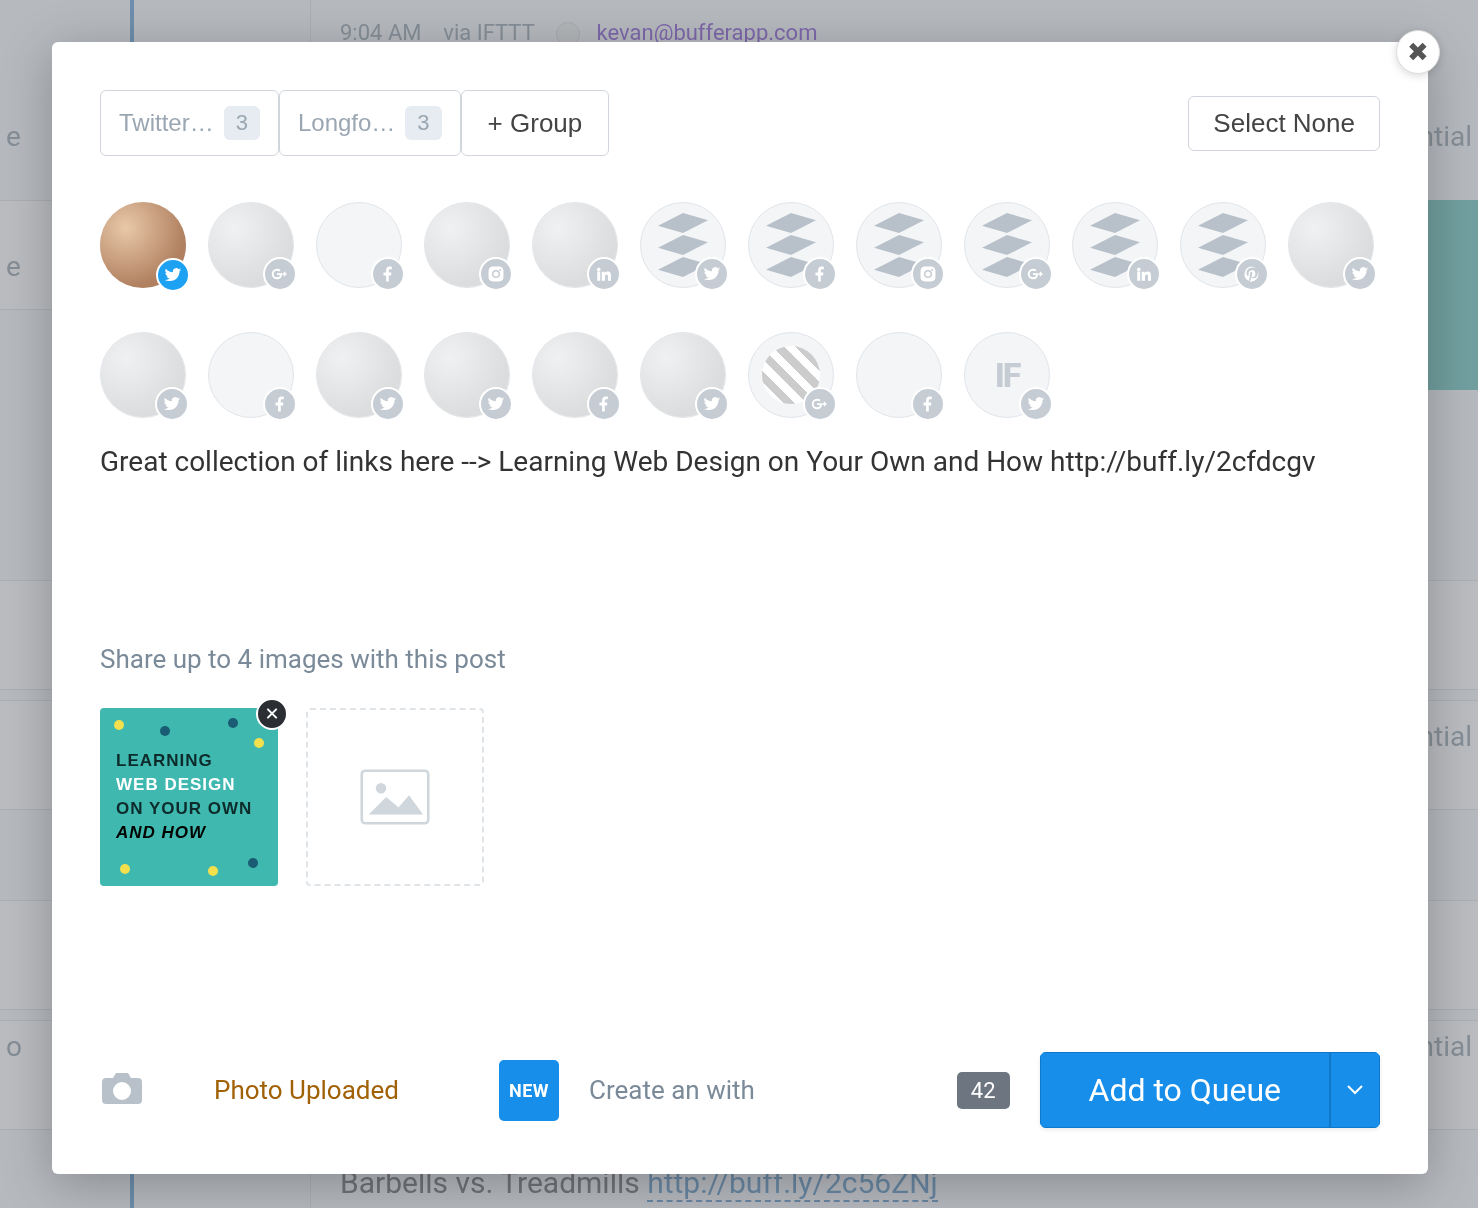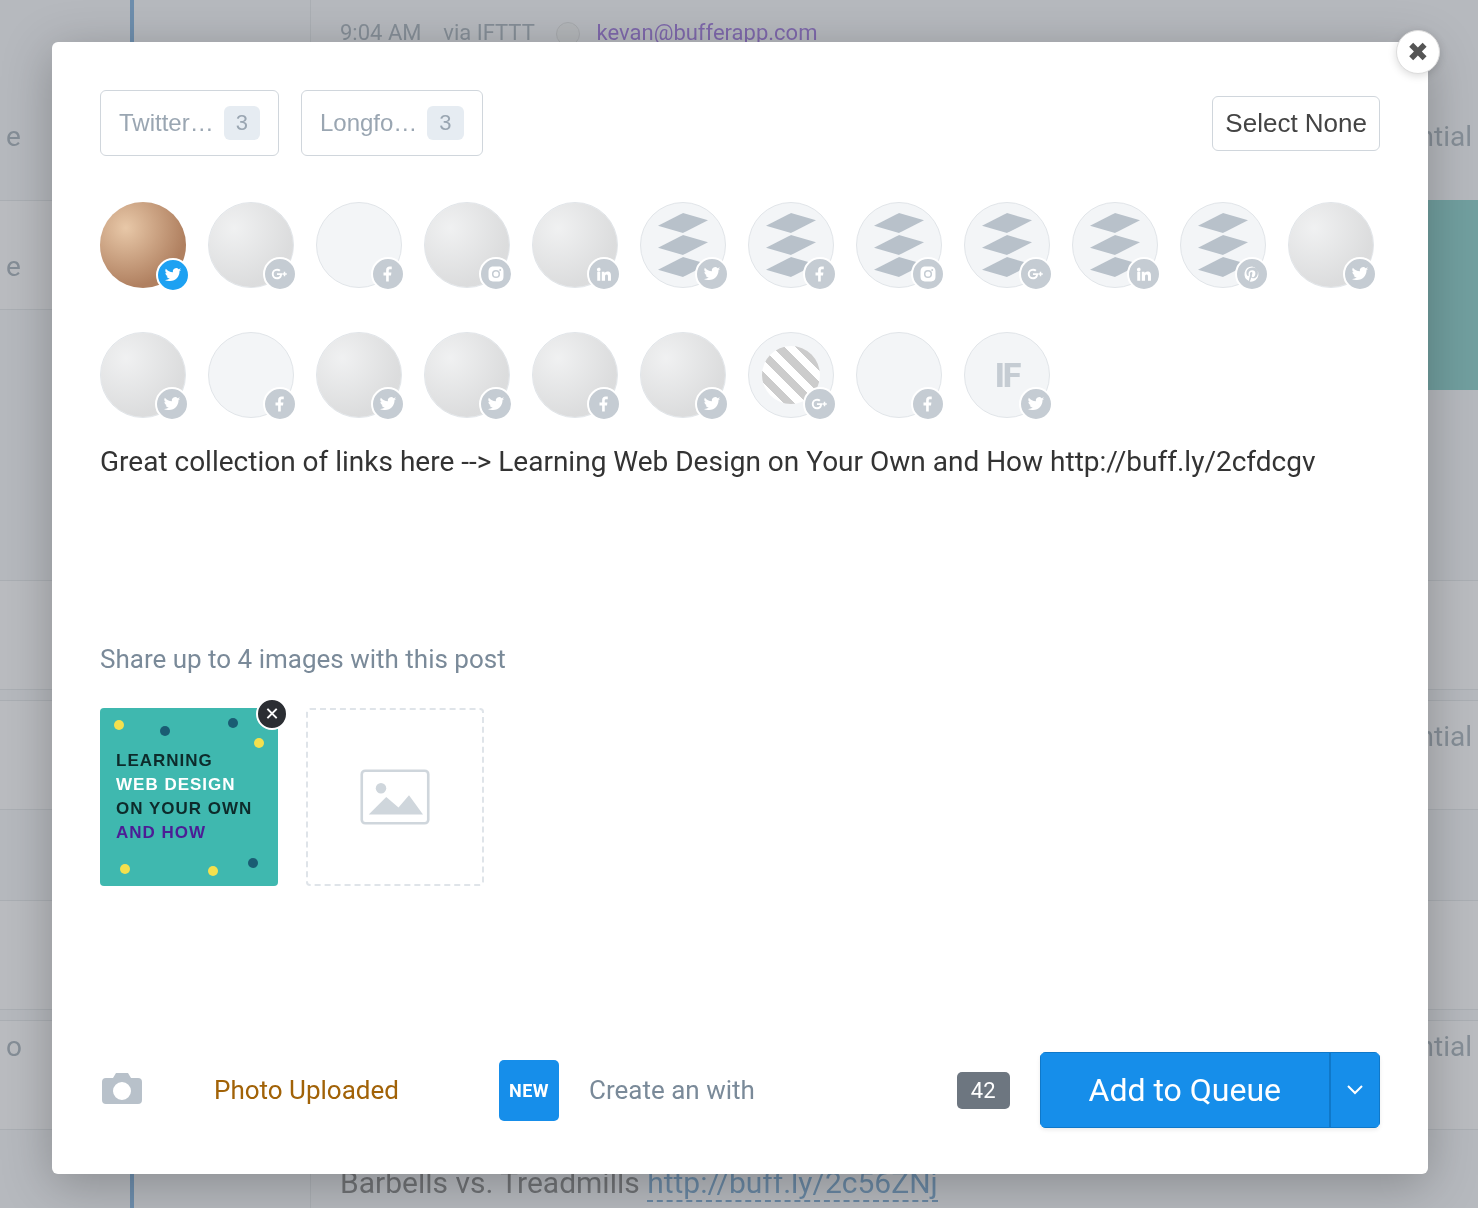--- a/index.html
+++ b/index.html
@@ -39,41 +39,41 @@
   }
   .close-btn {
     position: absolute; right: -12px; top: -12px;
     width: 44px; height: 44px; border-radius: 50%;
     background: #fff; border: 1px solid #ddd;
     box-shadow: 0 2px 8px rgba(0,0,0,0.15);
     display: flex; align-items: center; justify-content: center;
     font-size: 26px; color: #555; cursor: pointer;
   }
 
-  .top-row { display: flex; align-items: center; gap: 22px; }
+  .top-row { display: flex; align-items: center; }
   .group-btn {
     display: flex; align-items: center; gap: 10px;
     border: 1px solid #d0d6dc; border-radius: 6px;
     height: 66px; padding: 0 18px;
     font-size: 24px; color: #9aa6b2; cursor: pointer;
     background: #fff;
   }
   .group-btn .count {
     background: #e6ecf2; color: #9aa6b2; border-radius: 6px;
     padding: 4px 12px; font-size: 22px;
   }
   .add-group-btn {
     border: 1px solid #d0d6dc; border-radius: 6px;
     height: 66px; padding: 0 26px;
     font-size: 26px; color: #444; cursor: pointer; background: #fff;
   }
   .spacer { flex: 1; }
   .select-none-btn {
     border: 1px solid #d0d6dc; border-radius: 6px;
-    height: 55px; padding: 0 12px;
+    height: 55px; padding: 0 24px;
     font-size: 26px; color: #444; cursor: pointer; background: #fff;
   }
 
   .profiles { display: flex; flex-wrap: wrap; gap: 22px; margin-top: 46px; max-width: 1280px; }
   .profile {
     width: 86px; height: 86px; border-radius: 50%;
     background: #f3f5f7; border: 1px solid #e1e5e9;
     position: relative; cursor: pointer;
     display: flex; align-items: center; justify-content: center;
     color: #b8c1ca;
@@ -122,21 +122,21 @@
   .img-thumb.filled {
     background: #3fb8af;
     padding: 16px;
     display: flex; flex-direction: column; justify-content: center;
     font-family: Arial, sans-serif;
   }
   .img-thumb.filled .dots { position: absolute; inset: 0; }
   .img-thumb.filled .dot { position: absolute; width: 10px; height: 10px; border-radius: 50%; }
   .img-thumb.filled .ln { font-size: 17px; font-weight: 800; letter-spacing: 1px; color: #0d2b2b; margin: 2px 0; }
   .img-thumb.filled .ln.white { color: #fff; }
-  .img-thumb.filled .ln.yellow { color: #4c1d95; }
+  .img-thumb.filled .ln.yellow { color: #000000; font-style: italic; }
   .remove-img {
     position: absolute; right: -10px; top: -10px;
     width: 32px; height: 32px; border-radius: 50%;
     background: #2b2e33; color: #fff;
     display: flex; align-items: center; justify-content: center;
     font-size: 18px; cursor: pointer; border: 2px solid #fff;
   }
   .img-thumb.placeholder {
     border: 2px dashed #dfe4e9; background: #fff;
     display: flex; align-items: center; justify-content: center;
@@ -218,20 +218,21 @@
 
   <div class="top-row">
     <button class="group-btn">
       <span>Twitter…</span>
       <span class="count">3</span>
     </button>
     <button class="group-btn">
       <span>Longfo…</span>
       <span class="count">3</span>
     </button>
+    <button class="add-group-btn">+ Group</button>
     <div class="spacer"></div>
     <button class="select-none-btn">Select None</button>
   </div>
 
   <div class="profiles" id="profiles-container">
       <div class="profile selected">
         <div class="avatar-fill"></div>
         <div class="net-badge twitter" style="color: rgb(255, 255, 255);">
           <svg width="18" height="18" viewBox="0 0 24 24">
             <path fill="currentColor" d="M23 4.9a9 9 0 0 1-2.6.7 4.5 4.5 0 0 0 2-2.5 9 9 0 0 1-2.9 1.1 4.5 4.5 0 0 0-7.7 4.1A12.8 12.8 0 0 1 2.5 3.6a4.5 4.5 0 0 0 1.4 6 4.5 4.5 0 0 1-2-.6v.1a4.5 4.5 0 0 0 3.6 4.4 4.5 4.5 0 0 1-2 .1 4.5 4.5 0 0 0 4.2 3.1A9 9 0 0 1 1 18.6 12.7 12.7 0 0 0 7.9 20c8.3 0 12.8-6.9 12.8-12.8v-.6A9.2 9.2 0 0 0 23 4.9z"></path>

